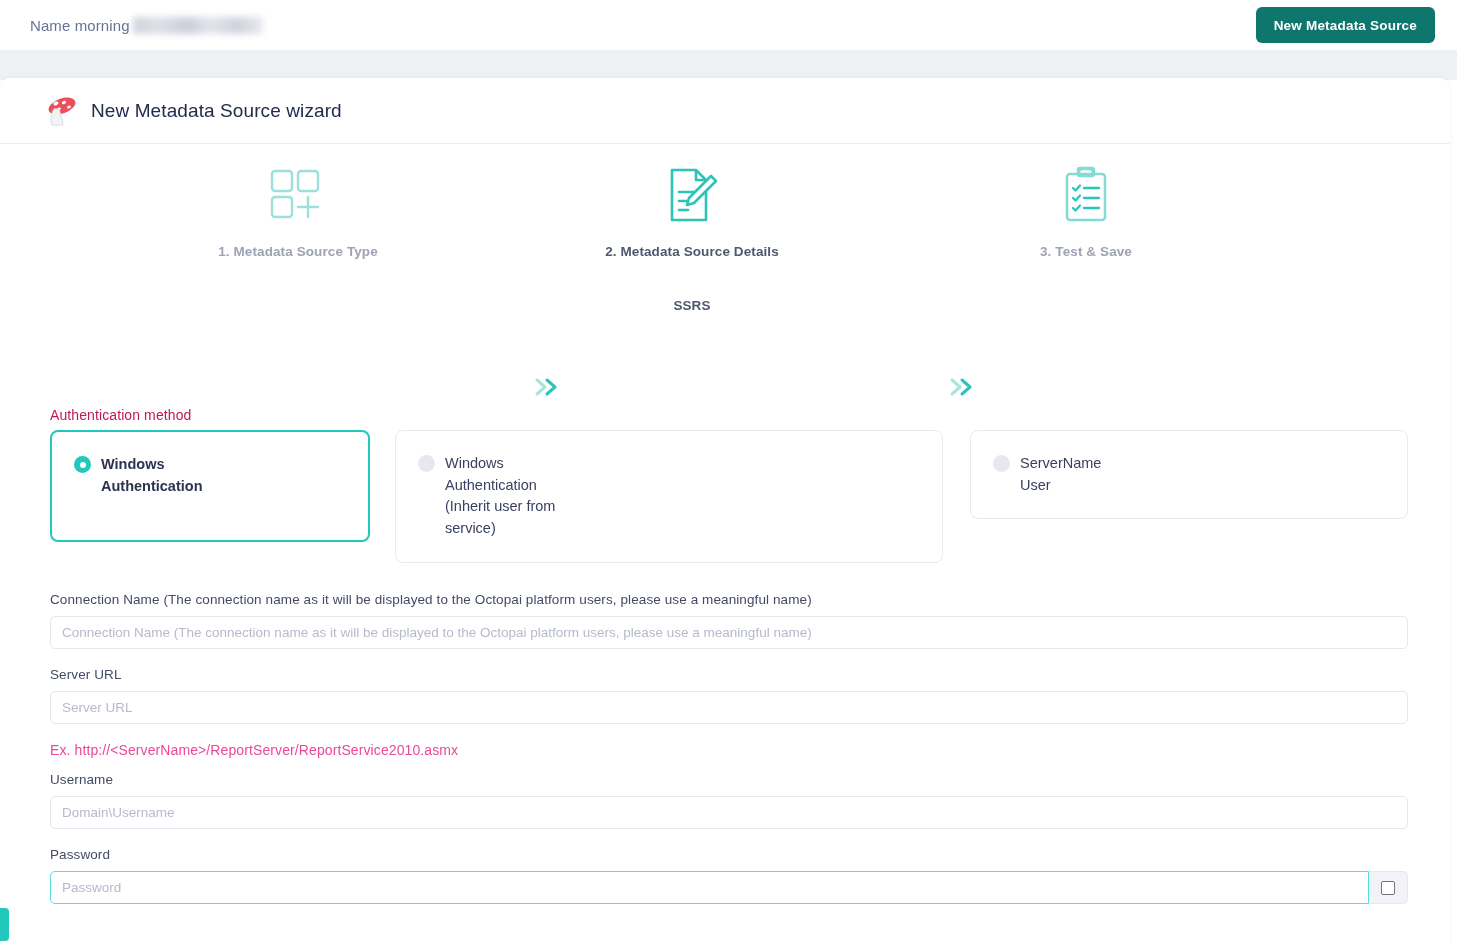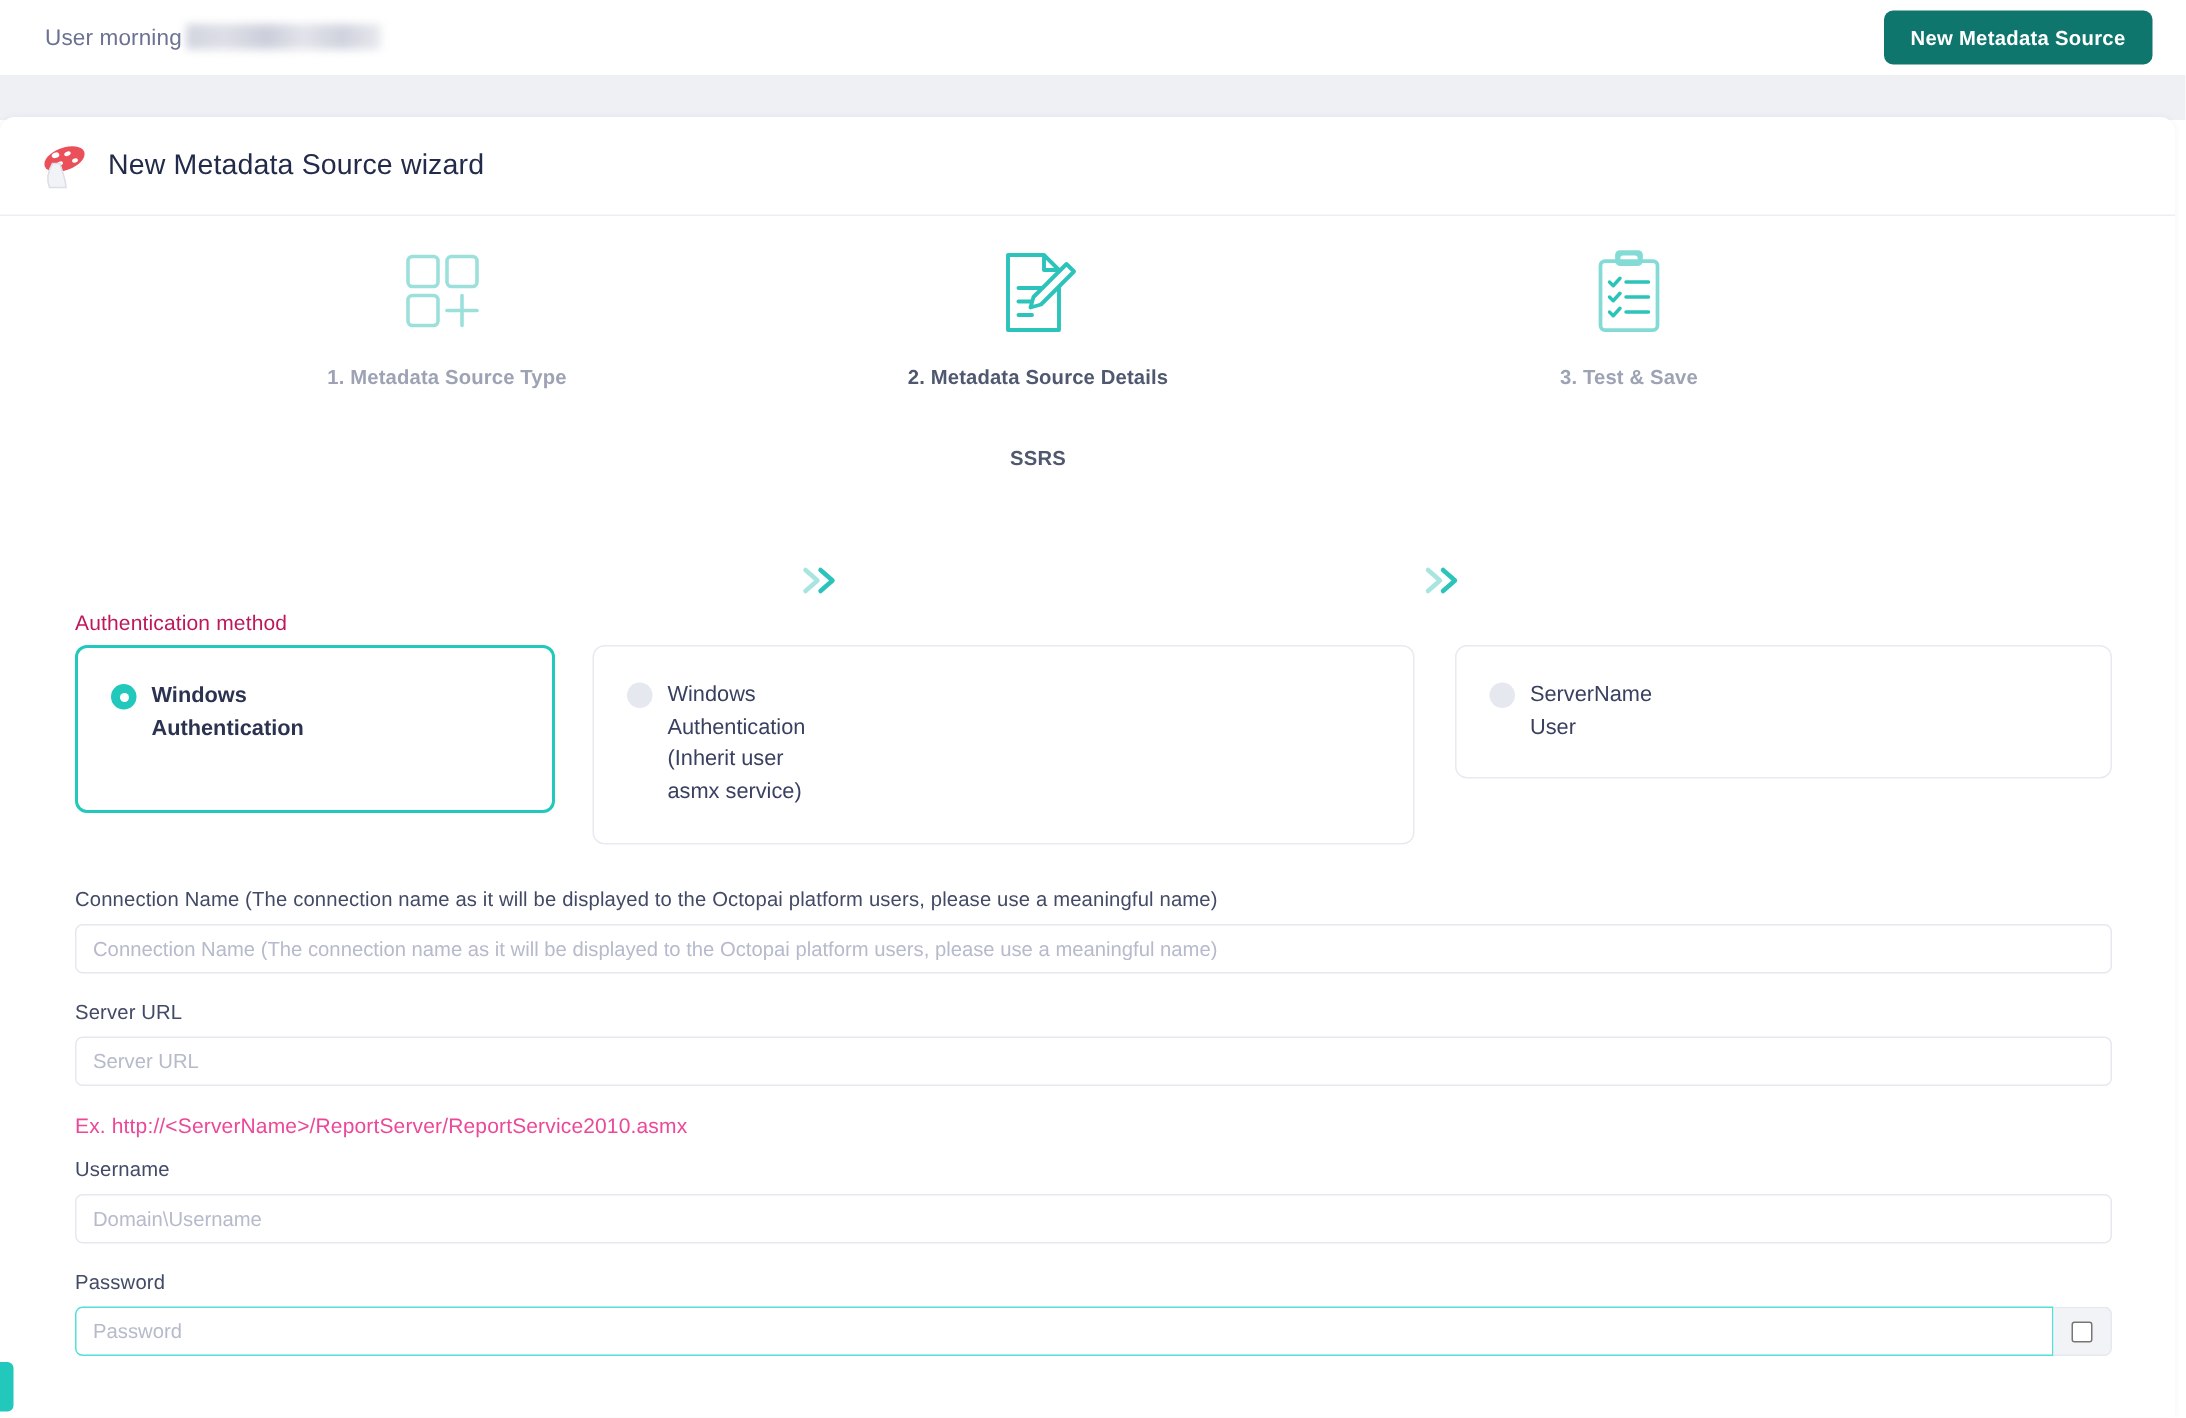--- a/index.html
+++ b/index.html
@@ -53,21 +53,21 @@
   .main-card {
     position: absolute; left: 0; top: 78px;
     width: 1450px; height: 867px;
     background: #ffffff;
     border-top-left-radius: 10px; border-top-right-radius: 10px;
     box-shadow: 0 0 4px rgba(60,70,110,.07);
   }
   .card-header {
     position: relative; height: 66px;
     border-bottom: 1px solid #eceef3;
-    display: flex; align-items: center;
+    display: flex; align-items: center; padding-left: 19px;
   }
   .mushroom-icon { margin-left: 24px; width: 36px; height: 34px; }
   .card-title {
     margin-left: 12px;
     font-size: 19px; color: #232b4a; font-weight: normal;
     letter-spacing: .1px;
   }
 
   
   .steps {
@@ -179,21 +179,21 @@
     cursor: pointer;
   }
 </style>
 </head>
 <body>
 
 <div id="root">
 
   <div class="greeting-bar">
     <div class="greeting-text">
-      <span>User morning</span><span class="greeting-redacted"></span>
+      <span>Name morning</span><span class="greeting-redacted"></span>
     </div>
   </div>
   <button class="new-source-btn">New Metadata Source</button>
 
   <div class="grey-strip"></div>
 
   <div class="main-card">
 
     <div class="card-header">
       <span class="mushroom-icon">
@@ -275,21 +275,21 @@
       <div class="auth-card selected card-a">
         <div class="auth-card-inner">
           <span class="radio on"></span>
           <span class="auth-text">Windows Authentication</span>
         </div>
       </div>
 
       <div class="auth-card card-b">
         <div class="auth-card-inner">
           <span class="radio off"></span>
-          <span class="auth-text">Windows Authentication (Inherit user asmx service)</span>
+          <span class="auth-text">Windows Authentication (Inherit user from service)</span>
         </div>
       </div>
 
       <div class="auth-card card-c">
         <div class="auth-card-inner">
           <span class="radio off"></span>
           <span class="auth-text">ServerName User</span>
         </div>
       </div>
     </div>

